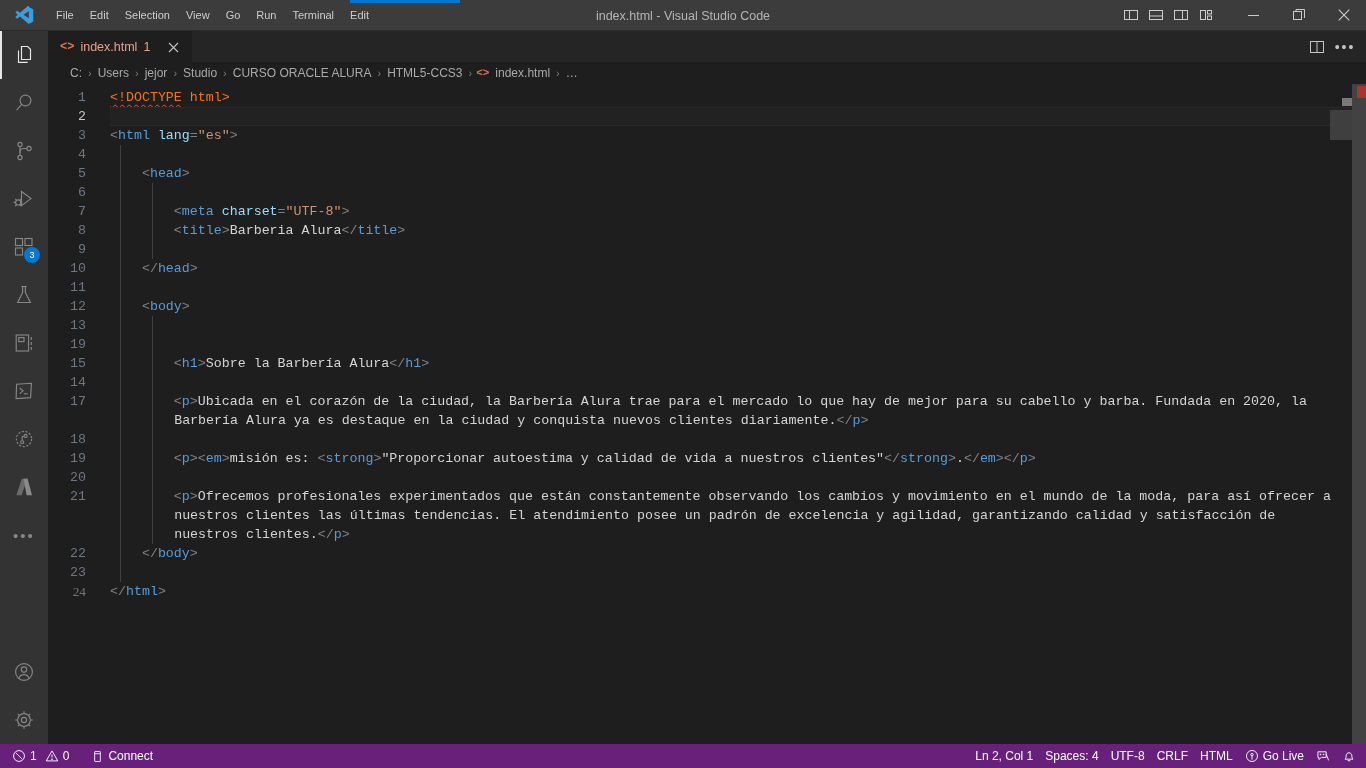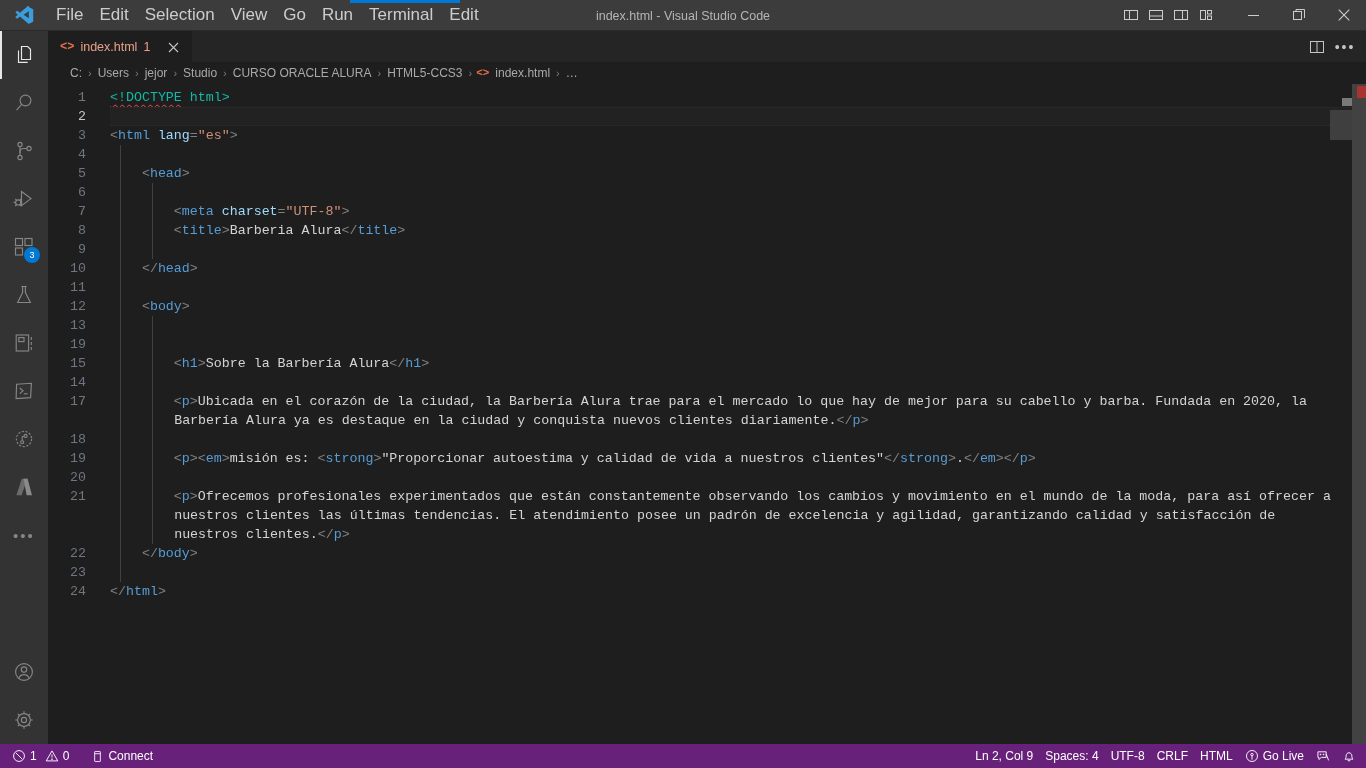--- a/index.html
+++ b/index.html
@@ -19,21 +19,21 @@
     display: flex; align-items: center;
     position: relative;
     border-bottom: 1px solid #2b2b2b;
   }
   .vs-logo {
     width: 48px; height: 31px;
     display: flex; align-items: center; justify-content: center;
   }
   .menu { display: flex; align-items: center; height: 31px; }
   .menu-item {
-    font-size: 17px; color: #cccccc;
+    font-size: 11px; color: #cccccc;
     padding: 0 8px; height: 31px;
     display: flex; align-items: center;
     cursor: default; white-space: nowrap;
   }
   .win-title {
     position: absolute; left: 0; right: 0; top: 0; height: 31px;
     display: flex; align-items: center; justify-content: center;
     font-size: 12.5px; color: #b5b5b5; pointer-events: none;
   }
   .title-right {
@@ -169,21 +169,21 @@
     position: absolute; left: 0; right: 0; height: 19px;
     border-top: 1px solid #282828; border-bottom: 1px solid #282828;
     background: #222222;
   }
   
   .t-tag    { color: #569cd6; }
   .t-punct  { color: #808080; }
   .t-attr   { color: #9cdcfe; }
   .t-str    { color: #ce9178; }
   .t-txt    { color: #d4d4d4; }
-  .t-doctype{ color: #14b8a6; }
+  .t-doctype{ color: #f97316; }
   .squiggle {
     text-decoration: underline wavy #f14c4c;
     text-underline-offset: 3px;
     text-decoration-thickness: 1px;
   }
 
   
   .iguide {
     position: absolute; top: 0; width: 1px; background: #404040;
   }
@@ -495,21 +495,21 @@
             <div class="ln" style="height: 19px;">19</div>
             <div class="ln" style="height: 19px;">15</div>
             <div class="ln" style="height: 19px;">14</div>
             <div class="ln" style="height: 38px;">17</div>
             <div class="ln" style="height: 19px;">18</div>
             <div class="ln" style="height: 19px;">19</div>
             <div class="ln" style="height: 19px;">20</div>
             <div class="ln" style="height: 57px;">21</div>
             <div class="ln" style="height: 19px;">22</div>
             <div class="ln" style="height: 19px;">23</div>
-            <div class="ln" style="height: 19px;">24</div>
+            <div class="ln" style="height: 19px; font-family: Liberation Serif, serif;">24</div>
           </div>
         <div class="code" id="code"><div class="row"><span style="position: relative;"><div style="position: absolute; top: 0px; left: 0px; white-space: pre;"><span class="t-doctype squiggle">&lt;!DOCTYPE</span><span class="t-txt"> </span><span class="t-doctype">html&gt;</span></div></span></div><div class="row"><div class="cur-line-box"></div><span style="position: relative;"><div style="position: absolute; top: 0px; left: 0px; white-space: pre;"></div></span></div><div class="row"><span style="position: relative;"><div style="position: absolute; top: 0px; left: 0px; white-space: pre;"><span class="t-punct">&lt;</span><span class="t-tag">html</span><span class="t-txt"> </span><span class="t-attr">lang</span><span class="t-punct">=</span><span class="t-str">"es"</span><span class="t-punct">&gt;</span></div></span></div><div class="row"><div class="iguide" style="left: 10px; height: 19px;"></div><span style="position: relative;"><div style="position: absolute; top: 0px; left: 0px; white-space: pre;"></div></span></div><div class="row"><div class="iguide" style="left: 10px; height: 19px;"></div><span style="position: relative;"><div style="position: absolute; top: 0px; left: 0px; white-space: pre;"><span class="t-txt">    </span><span class="t-punct">&lt;</span><span class="t-tag">head</span><span class="t-punct">&gt;</span></div></span></div><div class="row"><div class="iguide" style="left: 10px; height: 19px;"></div><div class="iguide" style="left: 42.08px; height: 19px;"></div><span style="position: relative;"><div style="position: absolute; top: 0px; left: 0px; white-space: pre;"></div></span></div><div class="row"><div class="iguide" style="left: 10px; height: 19px;"></div><div class="iguide" style="left: 42.08px; height: 19px;"></div><span style="position: relative;"><div style="position: absolute; top: 0px; left: 0px; white-space: pre;"><span class="t-txt">        </span><span class="t-punct">&lt;</span><span class="t-tag">meta</span><span class="t-txt"> </span><span class="t-attr">charset</span><span class="t-punct">=</span><span class="t-str">"UTF-8"</span><span class="t-punct">&gt;</span></div></span></div><div class="row"><div class="iguide" style="left: 10px; height: 19px;"></div><div class="iguide" style="left: 42.08px; height: 19px;"></div><span style="position: relative;"><div style="position: absolute; top: 0px; left: 0px; white-space: pre;"><span class="t-txt">        </span><span class="t-punct">&lt;</span><span class="t-tag">title</span><span class="t-punct">&gt;</span><span class="t-txt">Barberia Alura</span><span class="t-punct">&lt;/</span><span class="t-tag">title</span><span class="t-punct">&gt;</span></div></span></div><div class="row"><div class="iguide" style="left: 10px; height: 19px;"></div><div class="iguide" style="left: 42.08px; height: 19px;"></div><span style="position: relative;"><div style="position: absolute; top: 0px; left: 0px; white-space: pre;"></div></span></div><div class="row"><div class="iguide" style="left: 10px; height: 19px;"></div><span style="position: relative;"><div style="position: absolute; top: 0px; left: 0px; white-space: pre;"><span class="t-txt">    </span><span class="t-punct">&lt;/</span><span class="t-tag">head</span><span class="t-punct">&gt;</span></div></span></div><div class="row"><div class="iguide" style="left: 10px; height: 19px;"></div><span style="position: relative;"><div style="position: absolute; top: 0px; left: 0px; white-space: pre;"></div></span></div><div class="row"><div class="iguide" style="left: 10px; height: 19px;"></div><span style="position: relative;"><div style="position: absolute; top: 0px; left: 0px; white-space: pre;"><span class="t-txt">    </span><span class="t-punct">&lt;</span><span class="t-tag">body</span><span class="t-punct">&gt;</span></div></span></div><div class="row"><div class="iguide" style="left: 10px; height: 19px;"></div><div class="iguide" style="left: 42.08px; height: 19px;"></div><span style="position: relative;"><div style="position: absolute; top: 0px; left: 0px; white-space: pre;"></div></span></div><div class="row"><div class="iguide" style="left: 10px; height: 19px;"></div><div class="iguide" style="left: 42.08px; height: 19px;"></div><span style="position: relative;"><div style="position: absolute; top: 0px; left: 0px; white-space: pre;"></div></span></div><div class="row"><div class="iguide" style="left: 10px; height: 19px;"></div><div class="iguide" style="left: 42.08px; height: 19px;"></div><span style="position: relative;"><div style="position: absolute; top: 0px; left: 0px; white-space: pre;"><span class="t-txt">        </span><span class="t-punct">&lt;</span><span class="t-tag">h1</span><span class="t-punct">&gt;</span><span class="t-txt">Sobre la Barbería Alura</span><span class="t-punct">&lt;/</span><span class="t-tag">h1</span><span class="t-punct">&gt;</span></div></span></div><div class="row"><div class="iguide" style="left: 10px; height: 19px;"></div><div class="iguide" style="left: 42.08px; height: 19px;"></div><span style="position: relative;"><div style="position: absolute; top: 0px; left: 0px; white-space: pre;"></div></span></div><div class="row wrapped2"><div class="iguide" style="left: 10px; height: 38px;"></div><div class="iguide" style="left: 42.08px; height: 38px;"></div><span style="position: relative;"><div style="position: absolute; top: 0px; left: 0px; white-space: pre;"><span class="t-txt">        </span><span class="t-punct">&lt;</span><span class="t-tag">p</span><span class="t-punct">&gt;</span><span class="t-txt">Ubicada en el corazón de la ciudad, la Barbería Alura trae para el mercado lo que hay de mejor para su cabello y barba. Fundada en 2020, la</span></div><div style="position: absolute; top: 19px; left: 64.16px; white-space: pre;"><span class="t-txt">Barbería Alura ya es destaque en la ciudad y conquista nuevos clientes diariamente.</span><span class="t-punct">&lt;/</span><span class="t-tag">p</span><span class="t-punct">&gt;</span></div></span></div><div class="row"><div class="iguide" style="left: 10px; height: 19px;"></div><div class="iguide" style="left: 42.08px; height: 19px;"></div><span style="position: relative;"><div style="position: absolute; top: 0px; left: 0px; white-space: pre;"></div></span></div><div class="row"><div class="iguide" style="left: 10px; height: 19px;"></div><div class="iguide" style="left: 42.08px; height: 19px;"></div><span style="position: relative;"><div style="position: absolute; top: 0px; left: 0px; white-space: pre;"><span class="t-txt">        </span><span class="t-punct">&lt;</span><span class="t-tag">p</span><span class="t-punct">&gt;</span><span class="t-punct">&lt;</span><span class="t-tag">em</span><span class="t-punct">&gt;</span><span class="t-txt">misión es: </span><span class="t-punct">&lt;</span><span class="t-tag">strong</span><span class="t-punct">&gt;</span><span class="t-txt">"Proporcionar autoestima y calidad de vida a nuestros clientes"</span><span class="t-punct">&lt;/</span><span class="t-tag">strong</span><span class="t-punct">&gt;</span><span class="t-txt">.</span><span class="t-punct">&lt;/</span><span class="t-tag">em</span><span class="t-punct">&gt;</span><span class="t-punct">&lt;/</span><span class="t-tag">p</span><span class="t-punct">&gt;</span></div></span></div><div class="row"><div class="iguide" style="left: 10px; height: 19px;"></div><div class="iguide" style="left: 42.08px; height: 19px;"></div><span style="position: relative;"><div style="position: absolute; top: 0px; left: 0px; white-space: pre;"></div></span></div><div class="row wrapped3"><div class="iguide" style="left: 10px; height: 57px;"></div><div class="iguide" style="left: 42.08px; height: 57px;"></div><span style="position: relative;"><div style="position: absolute; top: 0px; left: 0px; white-space: pre;"><span class="t-txt">        </span><span class="t-punct">&lt;</span><span class="t-tag">p</span><span class="t-punct">&gt;</span><span class="t-txt">Ofrecemos profesionales experimentados que están constantemente observando los cambios y movimiento en el mundo de la moda, para así ofrecer a</span></div><div style="position: absolute; top: 19px; left: 64.16px; white-space: pre;"><span class="t-txt">nuestros clientes las últimas tendencias. El atendimiento posee un padrón de excelencia y agilidad, garantizando calidad y satisfacción de</span></div><div style="position: absolute; top: 38px; left: 64.16px; white-space: pre;"><span class="t-txt">nuestros clientes.</span><span class="t-punct">&lt;/</span><span class="t-tag">p</span><span class="t-punct">&gt;</span></div></span></div><div class="row"><div class="iguide" style="left: 10px; height: 19px;"></div><span style="position: relative;"><div style="position: absolute; top: 0px; left: 0px; white-space: pre;"><span class="t-txt">    </span><span class="t-punct">&lt;/</span><span class="t-tag">body</span><span class="t-punct">&gt;</span></div></span></div><div class="row"><div class="iguide" style="left: 10px; height: 19px;"></div><span style="position: relative;"><div style="position: absolute; top: 0px; left: 0px; white-space: pre;"></div></span></div><div class="row"><span style="position: relative;"><div style="position: absolute; top: 0px; left: 0px; white-space: pre;"><span class="t-punct">&lt;/</span><span class="t-tag">html</span><span class="t-punct">&gt;</span></div></span></div></div>
 
         <div class="decor-strip"></div>
         <div class="decor-block"></div>
         <div class="overview">
           <div class="scroll-thumb"></div>
           <div class="ov-mark-err"></div>
         </div>
       </div>
@@ -540,21 +540,21 @@
       <span>
         <svg width="13" height="13" viewBox="0 0 16 16" fill="none" stroke="#ffffff" stroke-width="1.05">
           <rect x="4.5" y="1.8" width="7" height="12.4" rx="0.6"></rect>
             <line x1="4.5" y1="4.6" x2="11.5" y2="4.6"></line>
         </svg>
       </span>
       <span>Connect</span>
     </div>
 
     <div class="sb-right">
-      <div class="sb-item">Ln 2, Col 9</div>
+      <div class="sb-item">Ln 2, Col 1</div>
       <div class="sb-item">Spaces: 4</div>
       <div class="sb-item">UTF-8</div>
       <div class="sb-item">CRLF</div>
       <div class="sb-item">HTML</div>
       <div class="sb-item">
         <span>
           <svg width="14" height="14" viewBox="0 0 16 16" fill="none" stroke="#ffffff" stroke-width="1.05">
             <circle cx="8" cy="8" r="6.3"></circle>
               <circle cx="8" cy="6.4" r="1.4"></circle>
               <path d="M8 7.8v4.4"></path>

